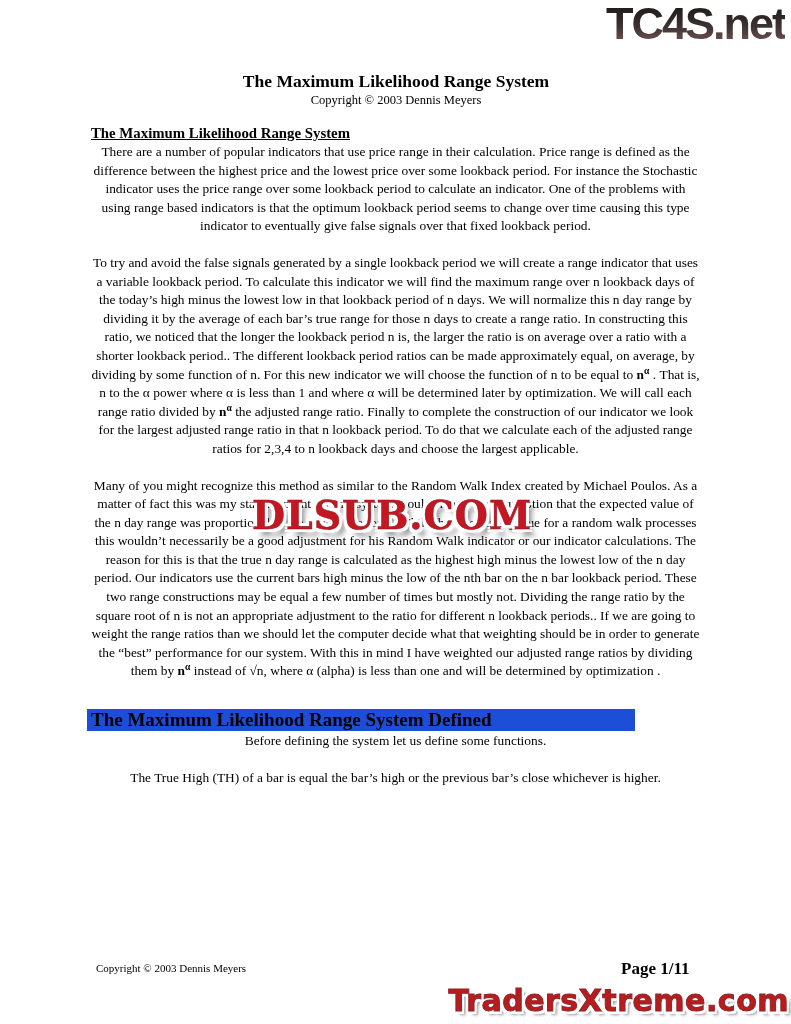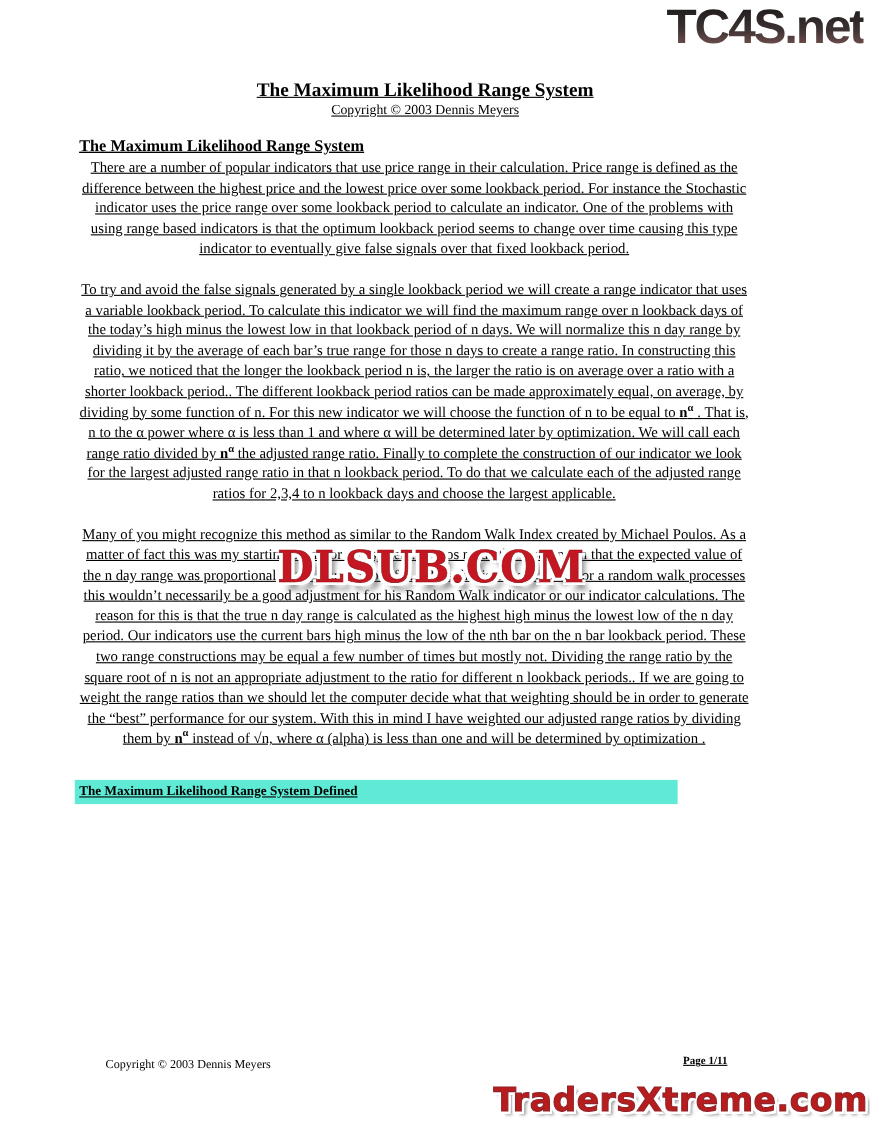--- a/index.html
+++ b/index.html
@@ -28,21 +28,21 @@
     .tc4s-logo {
       background:linear-gradient(180deg,#1f1b1b 15%,#3c3232 55%,#6c4c4c 82%,#8e6565 100%);
       -webkit-background-clip:text;
       background-clip:text;
       color:transparent;
       text-shadow:none;
     }
   }
 
   
-  .page { padding:0 90px 0 72px;text-decoration:underline; }
+  .page { padding:0 90px 0 91px; }
 
   .doc-header { padding-top:71px; text-align:center; }
   .doc-title { font-weight:bold; font-size:17.5px; line-height:20px; }
   .doc-copyright { font-size:12.5px; line-height:16px; margin-top:1px; }
 
   .section-heading {
     margin-top:16px;
     font-weight:bold;
     font-size:14.8px;
     line-height:18px;
@@ -55,23 +55,23 @@
     line-height:18.55px;
     margin:0 0 18.5px 0;
     text-align:center;
   }
   .first-para { margin-top:1px !important; }
 
   .gray-heading {
     width:548px;
     margin:28px 0 0 -4px;
     padding:1px 4px 2px 4px;
-    background:#5eead4;
+    background:#1d4ed8;
     font-weight:bold;
-    font-size:12px;
+    font-size:19px;
     line-height:19px;
   }
   .after-gray { margin-top:1px !important; margin-bottom:18.5px; }
   .spaced-line { margin-bottom:18.5px; }
 
   sup { font-size:0.72em; line-height:0; }
 
   
   .dlsub-watermark {
     position:absolute; left:252px; top:492px;
@@ -89,21 +89,21 @@
     white-space:nowrap;
   }
 
   
   .footer-copy {
     position:absolute; left:96px; top:962px;
     font-size:11px;
   }
   .footer-page {
     position:absolute; left:621px; top:959px;
-    font-size:10px; font-weight:bold;text-decoration:underline;
+    font-size:17px; font-weight:bold;
   }
 
   
   .traders-logo {
     position:absolute; right:2px; top:983px;
     font-family:"DejaVu Sans","Liberation Sans",sans-serif;
     font-weight:bold;
     font-size:30px;
     letter-spacing:0.5px;
     color:#b91c1c;
@@ -130,22 +130,24 @@
   <div class="section-heading">The Maximum Likelihood Range System</div>
 
   <p class="body-text first-para"><span>There are a number of popular indicators that use price range in their calculation. Price range is defined as the difference between the highest price and the lowest price over some lookback period.  For instance the  Stochastic indicator uses the price range over some lookback period to calculate an indicator.  One of the problems with using range based indicators is that the optimum lookback period seems to change over time causing this type indicator to eventually give false signals over that fixed lookback period.</span></p>
 
   <p class="body-text"><span>To try and avoid the false signals generated by a single lookback period we will create a range indicator that uses a variable lookback period.  To calculate this indicator we will find the maximum range over n lookback days of the today’s high minus the lowest low in that lookback period of  n days.  We will normalize this n day range by dividing it by the average of each bar’s true range for those n days to create a range ratio.  In constructing this ratio, we noticed that the longer the lookback period n is, the larger the ratio is on average over a ratio with a shorter lookback period..  The different lookback period ratios can be made approximately equal, on average, by dividing by some function of n.  For this new indicator we will choose the function of n to be equal to </span><span style="font-weight: bold;">n</span><sup style="font-weight: bold;">α</sup><span> .  That is, n to the α power where α is less than 1 and where α will be determined later by optimization.  We will call each range ratio divided by </span><span style="font-weight: bold;">n</span><sup style="font-weight: bold;">α</sup><span> the adjusted range ratio.  Finally to complete the construction of our indicator  we look for the largest adjusted range ratio in that n lookback period.  To do that we calculate each of the adjusted range ratios for 2,3,4 to n lookback days and choose the largest applicable.</span></p>
 
   <p class="body-text"><span>Many of you might recognize this method as similar to the Random Walk Index created by Michael Poulos.  As a matter of fact this was my starting point for this system.  Poulos made the assumption that the expected value of the n day range was proportional to the square root of n. While this is certainly true for a random walk processes this wouldn’t necessarily be a good adjustment for his Random Walk indicator or our indicator calculations.  The reason for this is that the true n day range is calculated as the highest high minus the lowest low of  the n day period.  Our indicators use the current bars high minus the low of the nth bar on the n bar lookback period.  These two range constructions may be equal a few number of times but mostly not.  Dividing the range ratio by the square root of n is not an appropriate adjustment to the ratio for different n lookback periods..  If we are going to weight the range ratios than we should let the computer decide what that weighting should be in order to generate the “best” performance for our system.  With this in mind I have weighted our adjusted range ratios by dividing them  by </span><span style="font-weight: bold;">n</span><sup style="font-weight: bold;">α</sup><span> instead of √n, where α (alpha) is less than one and will be determined by optimization .</span></p>
 
   <div class="gray-heading">The Maximum Likelihood Range System Defined</div>
 
+  <p class="body-text after-gray"><span>Before defining the system let us define some functions.</span></p>
 
 
+  <p class="body-text"><span>The True High (TH) of a bar is equal the bar’s high or the previous bar’s close whichever is higher.</span></p>
 
 </div>
 
 <div class="dlsub-watermark">DLSUB.COM</div>
 
 <div class="footer-copy">Copyright © 2003 Dennis Meyers</div>
 
 <div class="footer-page">Page 1/11</div>
 
 <div class="traders-logo">TradersXtreme.com</div>

